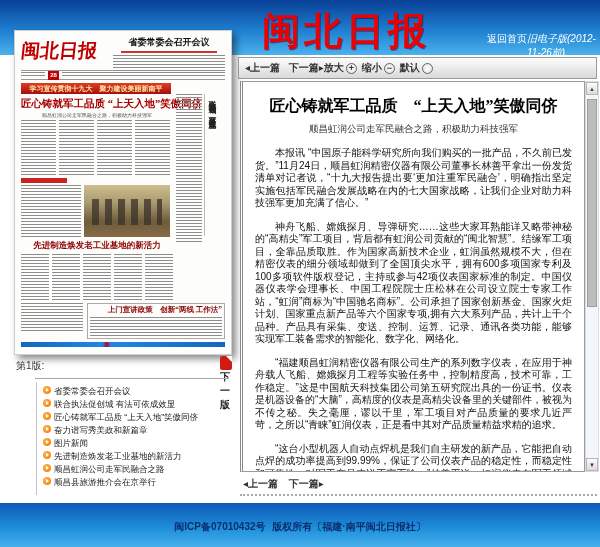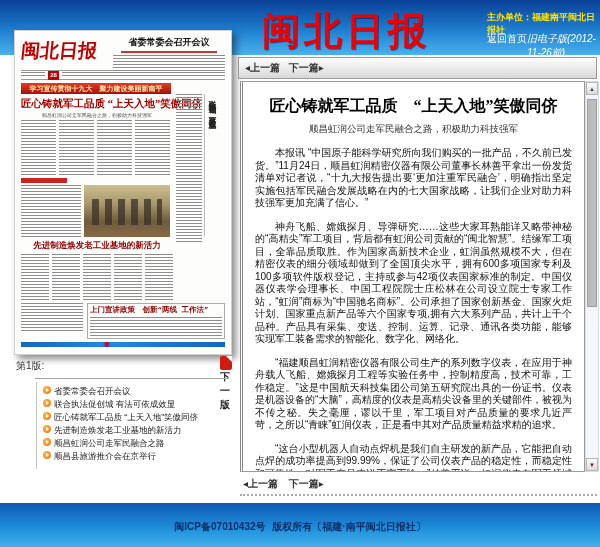--- a/index.html
+++ b/index.html
@@ -47,22 +47,22 @@
     background-color:#8a7a52; position:relative; }
   .photo:after { content:""; position:absolute; left:8px; top:14px; width:70px; height:26px;
     background:repeating-linear-gradient(to right,#3a3028 0,#3a3028 7px,transparent 7px,transparent 13px); opacity:.75; }
   .thumb-h2 { margin-top:3px; font-size:8.5px; font-weight:bold; color:#8b0000; text-align:center;
     font-family:"Liberation Serif","DejaVu Serif",serif; white-space:nowrap; }
   .red-tag { height:5px; background:#c22; width:46px; }
   .vert-head { writing-mode:vertical-rl; font-size:7.5px; font-weight:bold; color:#222; height:142px;
     border-left:1px solid #bbb; padding-left:2px; margin-left:2px; letter-spacing:1px; }
   .thumb-bottom { display:flex; gap:4px; margin-top:3px; }
   .bottom-box { flex:1; border:1px solid #aaa; padding:1px 2px; }
-  .thumb-h3 { font-size:7.5px; font-weight:bold; color:#8b0000; text-align:left; white-space:nowrap;
-    font-family:Liberation Mono, monospace; }
+  .thumb-h3 { font-size:7.5px; font-weight:bold; color:#8b0000; text-align:right; white-space:nowrap;
+    font-family:Liberation Serif, serif; }
   .thumb-bluebar { margin-top:3px; height:5px; background:linear-gradient(to right,#1565c0 0%,#1e88e5 40%,#b03 42%,#1e88e5 44%,#1565c0 100%); }
 
   
   .page-row { position:absolute; left:16px; top:359px; width:216px; font-size:10px; color:#333; }
   .page-label { position:absolute; left:0; top:0; }
   .next-page { position:absolute; left:160px; top:0; font-weight:bold; color:#222; cursor:pointer; text-decoration:none;margin-left:44px; }
   .pdf-icon { position:absolute; left:204px; top:-3px; width:12px; height:14px; background:#d11a12; border-radius:2px; cursor:pointer; }
   .pdf-icon:after { content:""; position:absolute; right:0; top:0; border:3px solid #fff; border-left-color:transparent; border-bottom-color:transparent; }
   .list-rule { position:absolute; left:35px; top:378px; width:194px; border-top:1px solid #a9a9a9; }
   .article-list { position:absolute; left:36px; top:382px; width:196px; border-left:1px solid #c3c3c3;
@@ -101,21 +101,20 @@
   
   .bottom-nav { position:absolute; left:243px; top:477px; font-size:10px; font-weight:bold; color:#333; }
   .bottom-nav span { cursor:pointer; }
   .dotted-rule { position:absolute; left:240px; top:494px; width:357px; border-top:2px dotted #aaa; }
 </style>
 </head>
 <body>
 
 <div class="header">
   <div class="site-title">闽北日报</div>
-  <div class="sponsor">主办单位：福建南平闽北日报社</div>
   <a class="hdr-link home">返回首页</a>
   <a class="hdr-link old">旧电子版(2012-11-26前)</a>
 </div>
 
 <div class="thumb">
   <div class="thumb-masthead-row">
     <div class="thumb-masthead">闽北日报</div>
     <div class="thumb-toparticle">
       <div class="thumb-h1">省委常委会召开会议</div>
       <div class="thumb-redline"></div>
@@ -170,29 +169,39 @@
 <div class="page-row">
   <span class="page-label">第1版:</span>
   <a class="next-page">▸下一版</a>
   <span class="pdf-icon"></span>
 </div>
 <div class="list-rule"></div>
 <ul class="article-list">
   <li><span class="bullet"></span><span>省委常委会召开会议</span></li>
   <li><span class="bullet"></span><span>联合执法促创城 有法可依成效显</span></li>
   <li><span class="bullet"></span><span>匠心铸就军工品质 “上天入地”笑傲同侪</span></li>
+  <li><span class="bullet"></span><span>奋力谱写秀美政和新篇章</span></li>
+  <li><span class="bullet"></span><span>图片新闻</span></li>
   <li><span class="bullet"></span><span>先进制造焕发老工业基地的新活力</span></li>
   <li><span class="bullet"></span><span>顺昌虹润公司走军民融合之路</span></li>
   <li><span class="bullet"></span><span>顺昌县旅游推介会在京举行</span></li>
 </ul>
 
 <div class="toolbar">
   <div class="tb-nav">
     <span>◂上一篇</span>
     <span style="margin-left:6px;">下一篇▸</span>
+  </div>
+  <div class="tb-zoom">
+    <span>放大</span>
+    <span class="zoom-icon">+</span>
+    <span>缩小</span>
+    <span class="zoom-icon">−</span>
+    <span>默认</span>
+    <span class="zoom-icon" style="margin-right:0;"></span>
   </div>
 </div>
 
 <div class="panel">
   <div class="art-title">匠心铸就军工品质　“上天入地”笑傲同侪</div>
   <div class="art-sub">顺昌虹润公司走军民融合之路，积极助力科技强军</div>
   <p>本报讯 “中国原子能科学研究所向我们购买的一批产品，不久前已发货。”11月24日，顺昌虹润精密仪器有限公司董事长林善平拿出一份发货清单对记者说，“十九大报告提出要‘更加注重军民融合’，明确指出坚定实施包括军民融合发展战略在内的七大国家战略，让我们企业对助力科技强军更加充满了信心。”</p>
   <p>神舟飞船、嫦娥探月、导弹研究……这些大家耳熟能详又略带神秘的“高精尖”军工项目，背后都有虹润公司贡献的“闽北智慧”。结缘军工项目，全靠品质取胜。作为国家高新技术企业，虹润虽然规模不大，但在精密仪表的细分领域却做到了全国顶尖水平，拥有600多项国家专利及100多项软件版权登记，主持或参与42项仪表国家标准的制定。中国仪器仪表学会理事长、中国工程院院士庄松林在公司设立院士专家工作站，“虹润”商标为“中国驰名商标”。公司承担了国家创新基金、国家火炬计划、国家重点新产品等六个国家专项,拥有六大系列产品，共计上千个品种。产品具有采集、变送、控制、运算、记录、通讯各类功能，能够实现军工装备需求的智能化、数字化、网络化。</p>
   <p>“福建顺昌虹润精密仪器有限公司生产的系列数字仪表，在应用于神舟载人飞船、嫦娥探月工程等实验任务中，控制精度高，技术可靠，工作稳定。”这是中国航天科技集团公司第五研究院出具的一份证书。仪表是机器设备的“大脑”，高精度的仪表是高精尖设备里的关键部件，被视为不传之秘。失之毫厘，谬以千里，军工项目对产品质量的要求几近严苛，之所以“青睐”虹润仪表，正是看中其对产品质量精益求精的追求。</p>
   <p>“这台小型机器人自动点焊机是我们自主研发的新产品，它能把自动点焊的成功率提高到99.99%，保证了公司仪表产品的稳定性，而稳定性和可靠性，对军工产品来说不言而喻。”林善平说，虹润仪表在军工领域的良好口碑，来自对品质的极致追求。</p>

